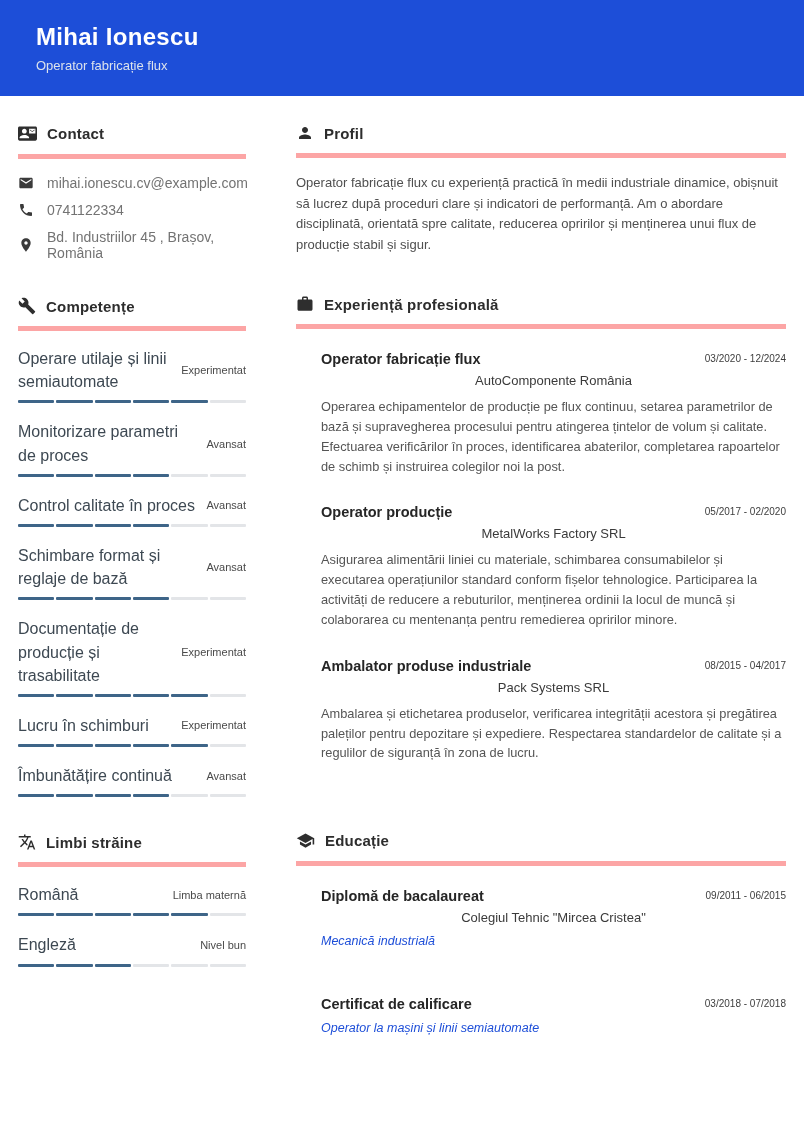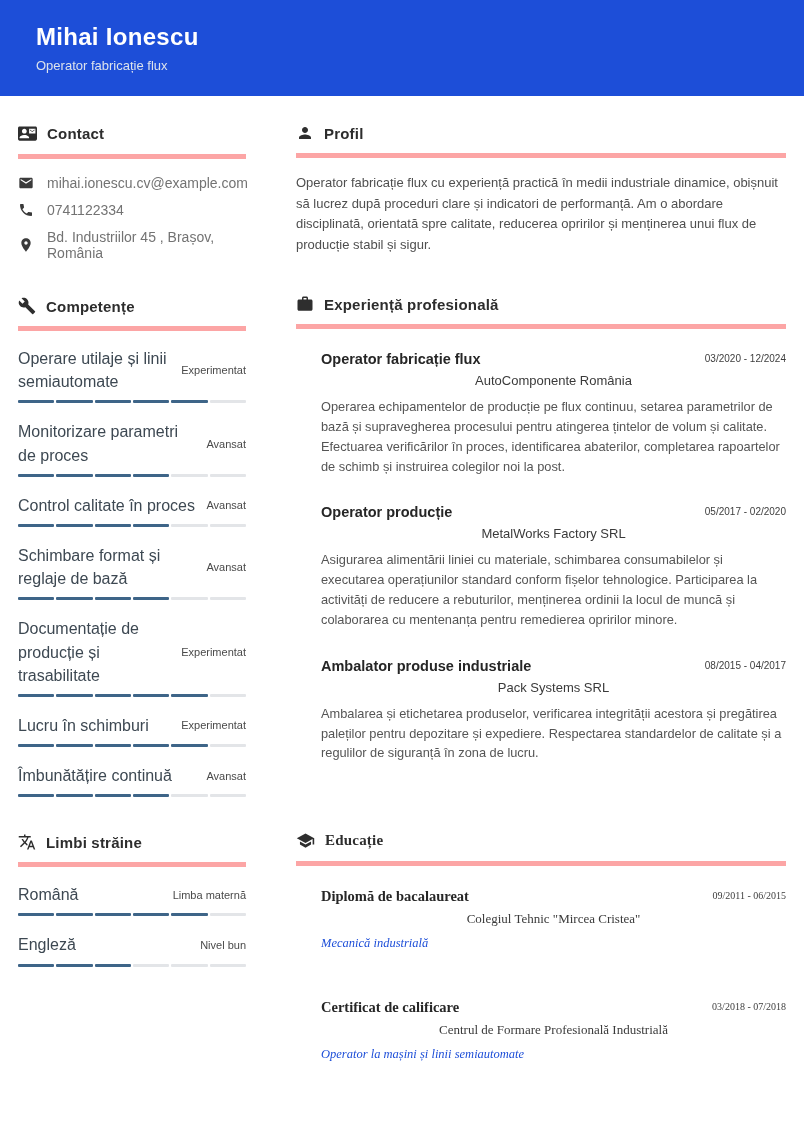--- a/index.html
+++ b/index.html
@@ -53,21 +53,21 @@
   
   .profile-text { margin-top:15px; font-size:13px; color:#4f4f4f; line-height:1.58; }
   .sec-xp { margin-top:40px; }
   .entry { margin:22px 0 28px 25px; }
   .entry-head { display:flex; justify-content:space-between; align-items:flex-start; gap:12px; }
   .entry-title { font-size:14.5px; font-weight:bold; color:#262626; }
   .entry-dates { font-size:10px; color:#3d3d3d; flex:none; padding-top:2px; }
   .entry-sub   { font-size:13px; color:#3a3a3a; margin-top:6px;text-align:center; }
   .entry-desc  { font-size:12.8px; color:#555; line-height:1.55; margin-top:9px; }
   .entry-field { font-size:12.5px; color:#1d4ed8; font-style:italic; margin-top:9px; }
-  .sec-edu { margin-top:68px;font-family:Liberation Serif, serif; }
+  .sec-edu { margin-top:68px; }
   .edu-entry { margin:22px 0 48px 25px; }
 </style>
 </head>
 <body>
 
 <div class="header">
   <div class="name">Mihai Ionescu</div>
   <div class="subtitle">Operator fabricație flux</div>
 </div>
 
@@ -334,18 +334,17 @@
         </div>
         <div class="entry-sub">Colegiul Tehnic "Mircea Cristea"</div>
         <div class="entry-field">Mecanică industrială</div>
       </div>
 
       <div class="edu-entry">
         <div class="entry-head">
           <span class="entry-title">Certificat de calificare</span>
           <span class="entry-dates">03/2018 - 07/2018</span>
         </div>
-        <div class="entry-sub">Centrul de Formare Profesională Industrială</div>
         <div class="entry-field">Operator la mașini și linii semiautomate</div>
       </div>
     </div>
   </div>
 </div>
 
 </body></html>

